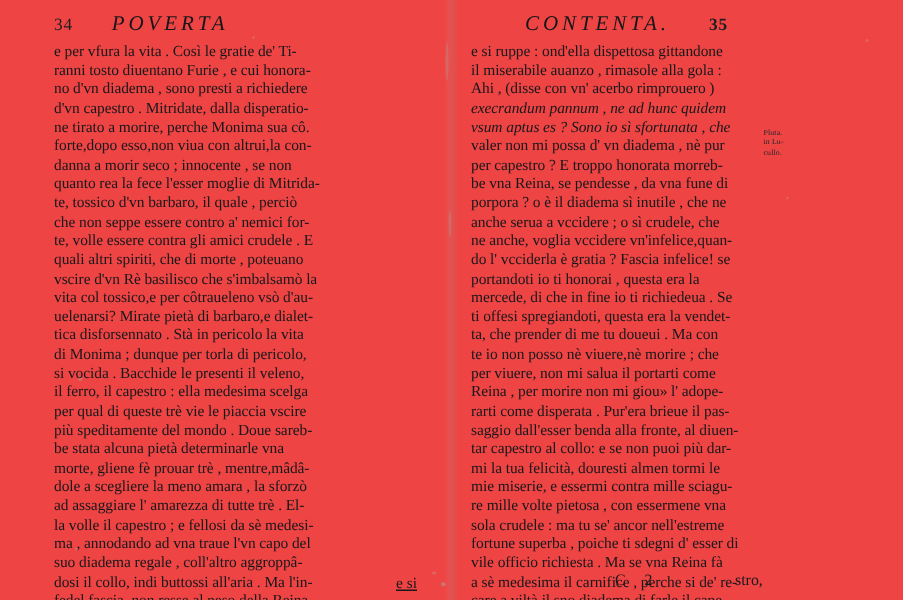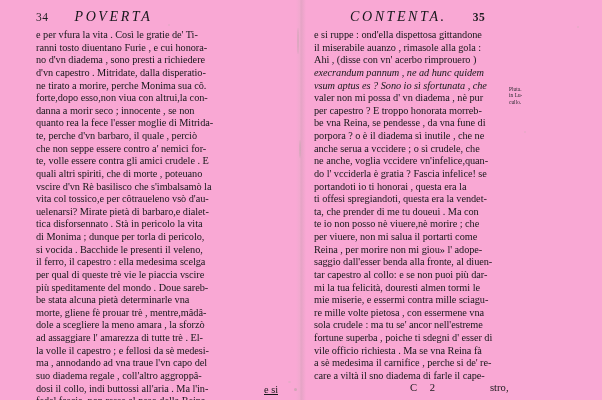--- a/index.html
+++ b/index.html
@@ -4,21 +4,21 @@
 <style>
   html, body {
     margin: 0;
     padding: 0;
     background: #ffffff;
   }
   #page {
     position: relative;
     width: 602px;
     height: 400px;
-    background: #f9a8d4;
+    background: #ef4444;
     overflow: hidden;
     font-family: "Liberation Serif", serif;
     color: #17181a;
   }
   
   .gutter {
     position: absolute;
     top: 0;
     bottom: 0;
     left: 296px;
@@ -181,21 +181,21 @@
 
     <div class="textblock" id="verso-text">
         <span class="ln">e per vfura la vita . Così le gratie de' Ti-</span>
         <span class="ln">ranni tosto diuentano Furie , e cui honora-</span>
         <span class="ln">no d'vn diadema , sono presti a richiedere</span>
         <span class="ln">d'vn capestro .  Mitridate, dalla disperatio-</span>
         <span class="ln">ne tirato a morire, perche Monima sua cô.</span>
         <span class="ln">forte,dopo esso,non viua con altrui,la con-</span>
         <span class="ln">danna a morir seco ; innocente , se non</span>
         <span class="ln">quanto rea la fece l'esser moglie di Mitrida-</span>
-        <span class="ln">te, perche d'vn barbaro, il quale , perciò</span>
+        <span class="ln">te, tossico d'vn barbaro, il quale , perciò</span>
         <span class="ln">che non seppe essere contro a' nemici for-</span>
         <span class="ln">te, volle essere contra gli amici crudele . E</span>
         <span class="ln">quali altri spiriti, che di morte , poteuano</span>
         <span class="ln">vscire d'vn Rè basilisco che s'imbalsamò la</span>
         <span class="ln">vita col tossico,e per côtraueleno vsò d'au-</span>
         <span class="ln">uelenarsi? Mirate pietà di barbaro,e dialet-</span>
         <span class="ln">tica disforsennato .  Stà in pericolo la vita</span>
         <span class="ln">di Monima ;  dunque per torla di pericolo,</span>
         <span class="ln">si vocida .  Bacchide le presenti il veleno,</span>
         <span class="ln">il ferro, il capestro : ella medesima scelga</span>
@@ -229,25 +229,27 @@
         <span class="ln it">execrandum pannum ,  ne ad hunc quidem</span>
         <span class="ln it">vsum aptus es ?  Sono io sì sfortunata , che</span>
         <span class="ln">valer non mi possa d' vn  diadema ,  nè pur</span>
         <span class="ln">per capestro ? E troppo honorata morreb-</span>
         <span class="ln">be vna Reina, se pendesse ,  da vna fune di</span>
         <span class="ln">porpora ?  o è il diadema sì inutile , che ne</span>
         <span class="ln">anche serua a vccidere ;  o sì crudele, che</span>
         <span class="ln">ne anche, voglia vccidere vn'infelice,quan-</span>
         <span class="ln">do l' vcciderla è gratia ?  Fascia infelice! se</span>
         <span class="ln">portandoti  io ti honorai ,  questa era la</span>
+        <span class="ln">mercede, di che in fine io ti richiedeua . Se</span>
         <span class="ln">ti offesi spregiandoti, questa era la vendet-</span>
         <span class="ln">ta, che prender di me tu doueui .  Ma con</span>
         <span class="ln">te io non posso nè viuere,nè morire ; che</span>
         <span class="ln">per viuere, non mi salua il portarti come</span>
         <span class="ln">Reina , per morire non mi giou» l' adope-</span>
+        <span class="ln">rarti come disperata . Pur'era brieue il pas-</span>
         <span class="ln">saggio dall'esser benda alla fronte, al diuen-</span>
         <span class="ln">tar capestro al collo: e se non puoi più dar-</span>
         <span class="ln">mi la tua felicità, douresti almen tormi  le</span>
         <span class="ln">mie miserie, e essermi  contra  mille sciagu-</span>
         <span class="ln">re mille volte pietosa , con essermene vna</span>
         <span class="ln">sola crudele : ma tu se' ancor nell'estreme</span>
         <span class="ln">fortune superba , poiche ti sdegni d' esser di</span>
         <span class="ln">vile  officio richiesta .  Ma se vna Reina fà</span>
         <span class="ln">a sè medesima il carnifice ,  perche si de' re-</span>
         <span class="ln">care a viltà il sno diadema di farle  il cape-</span>

